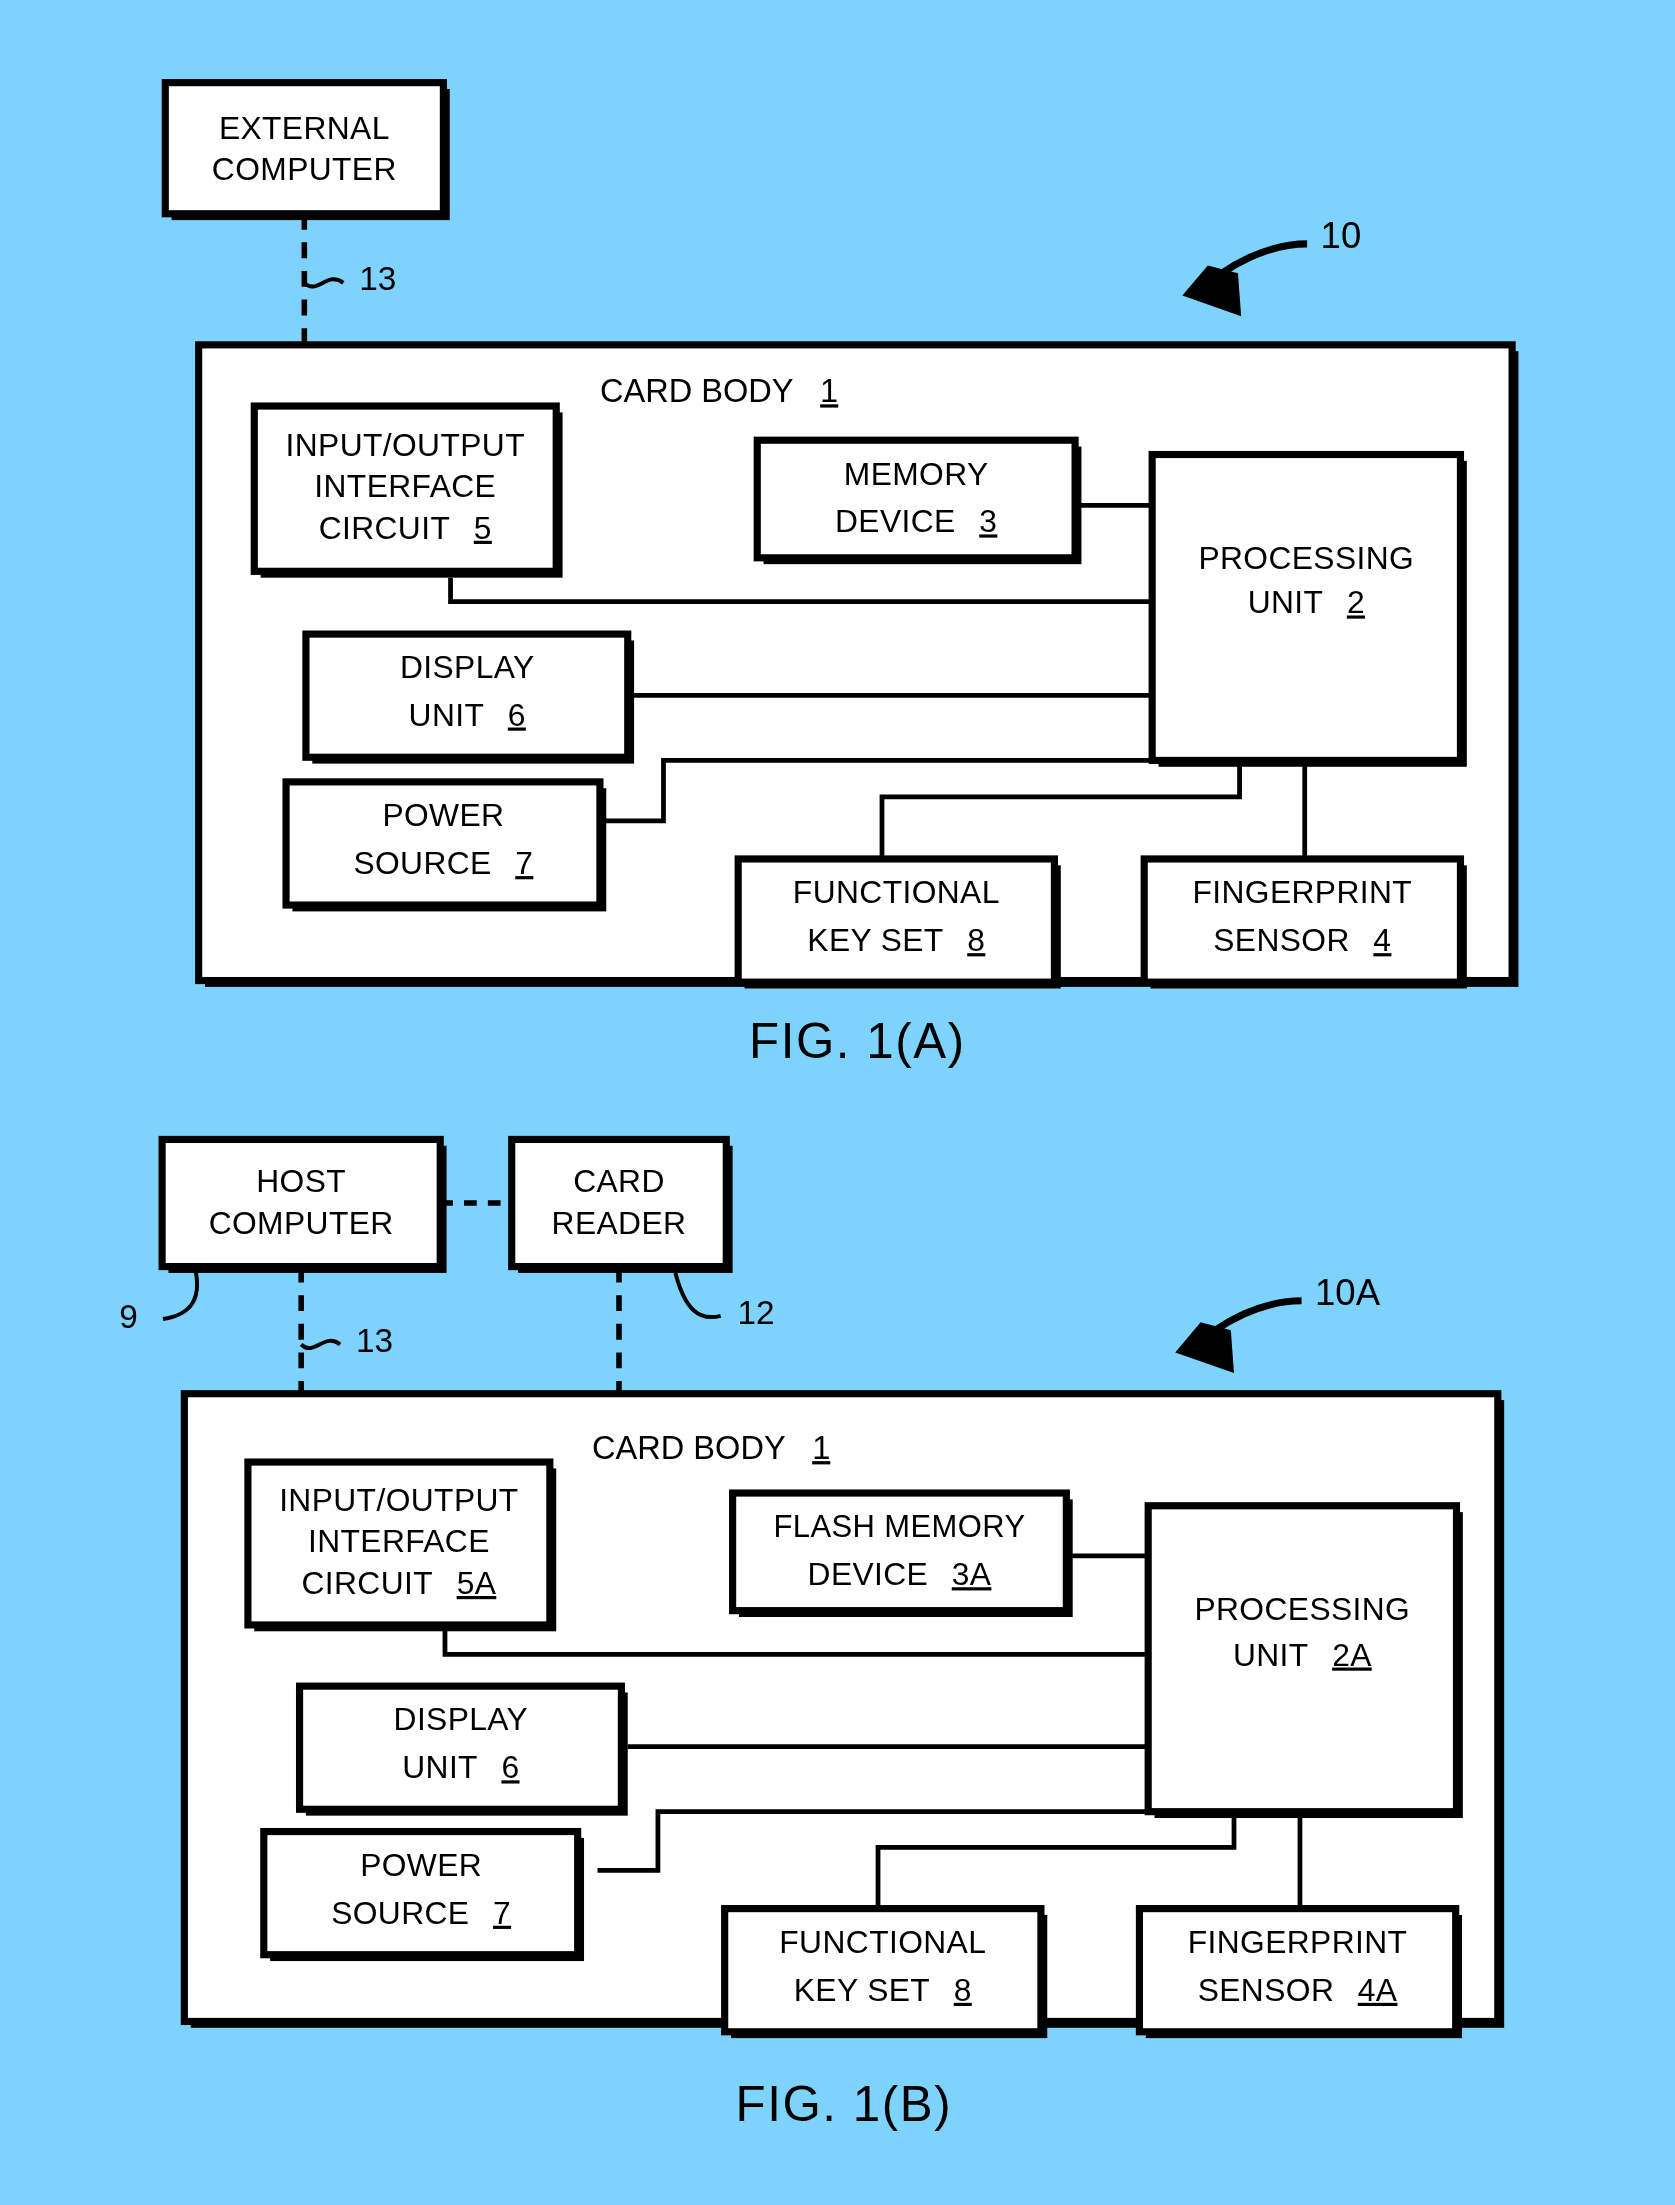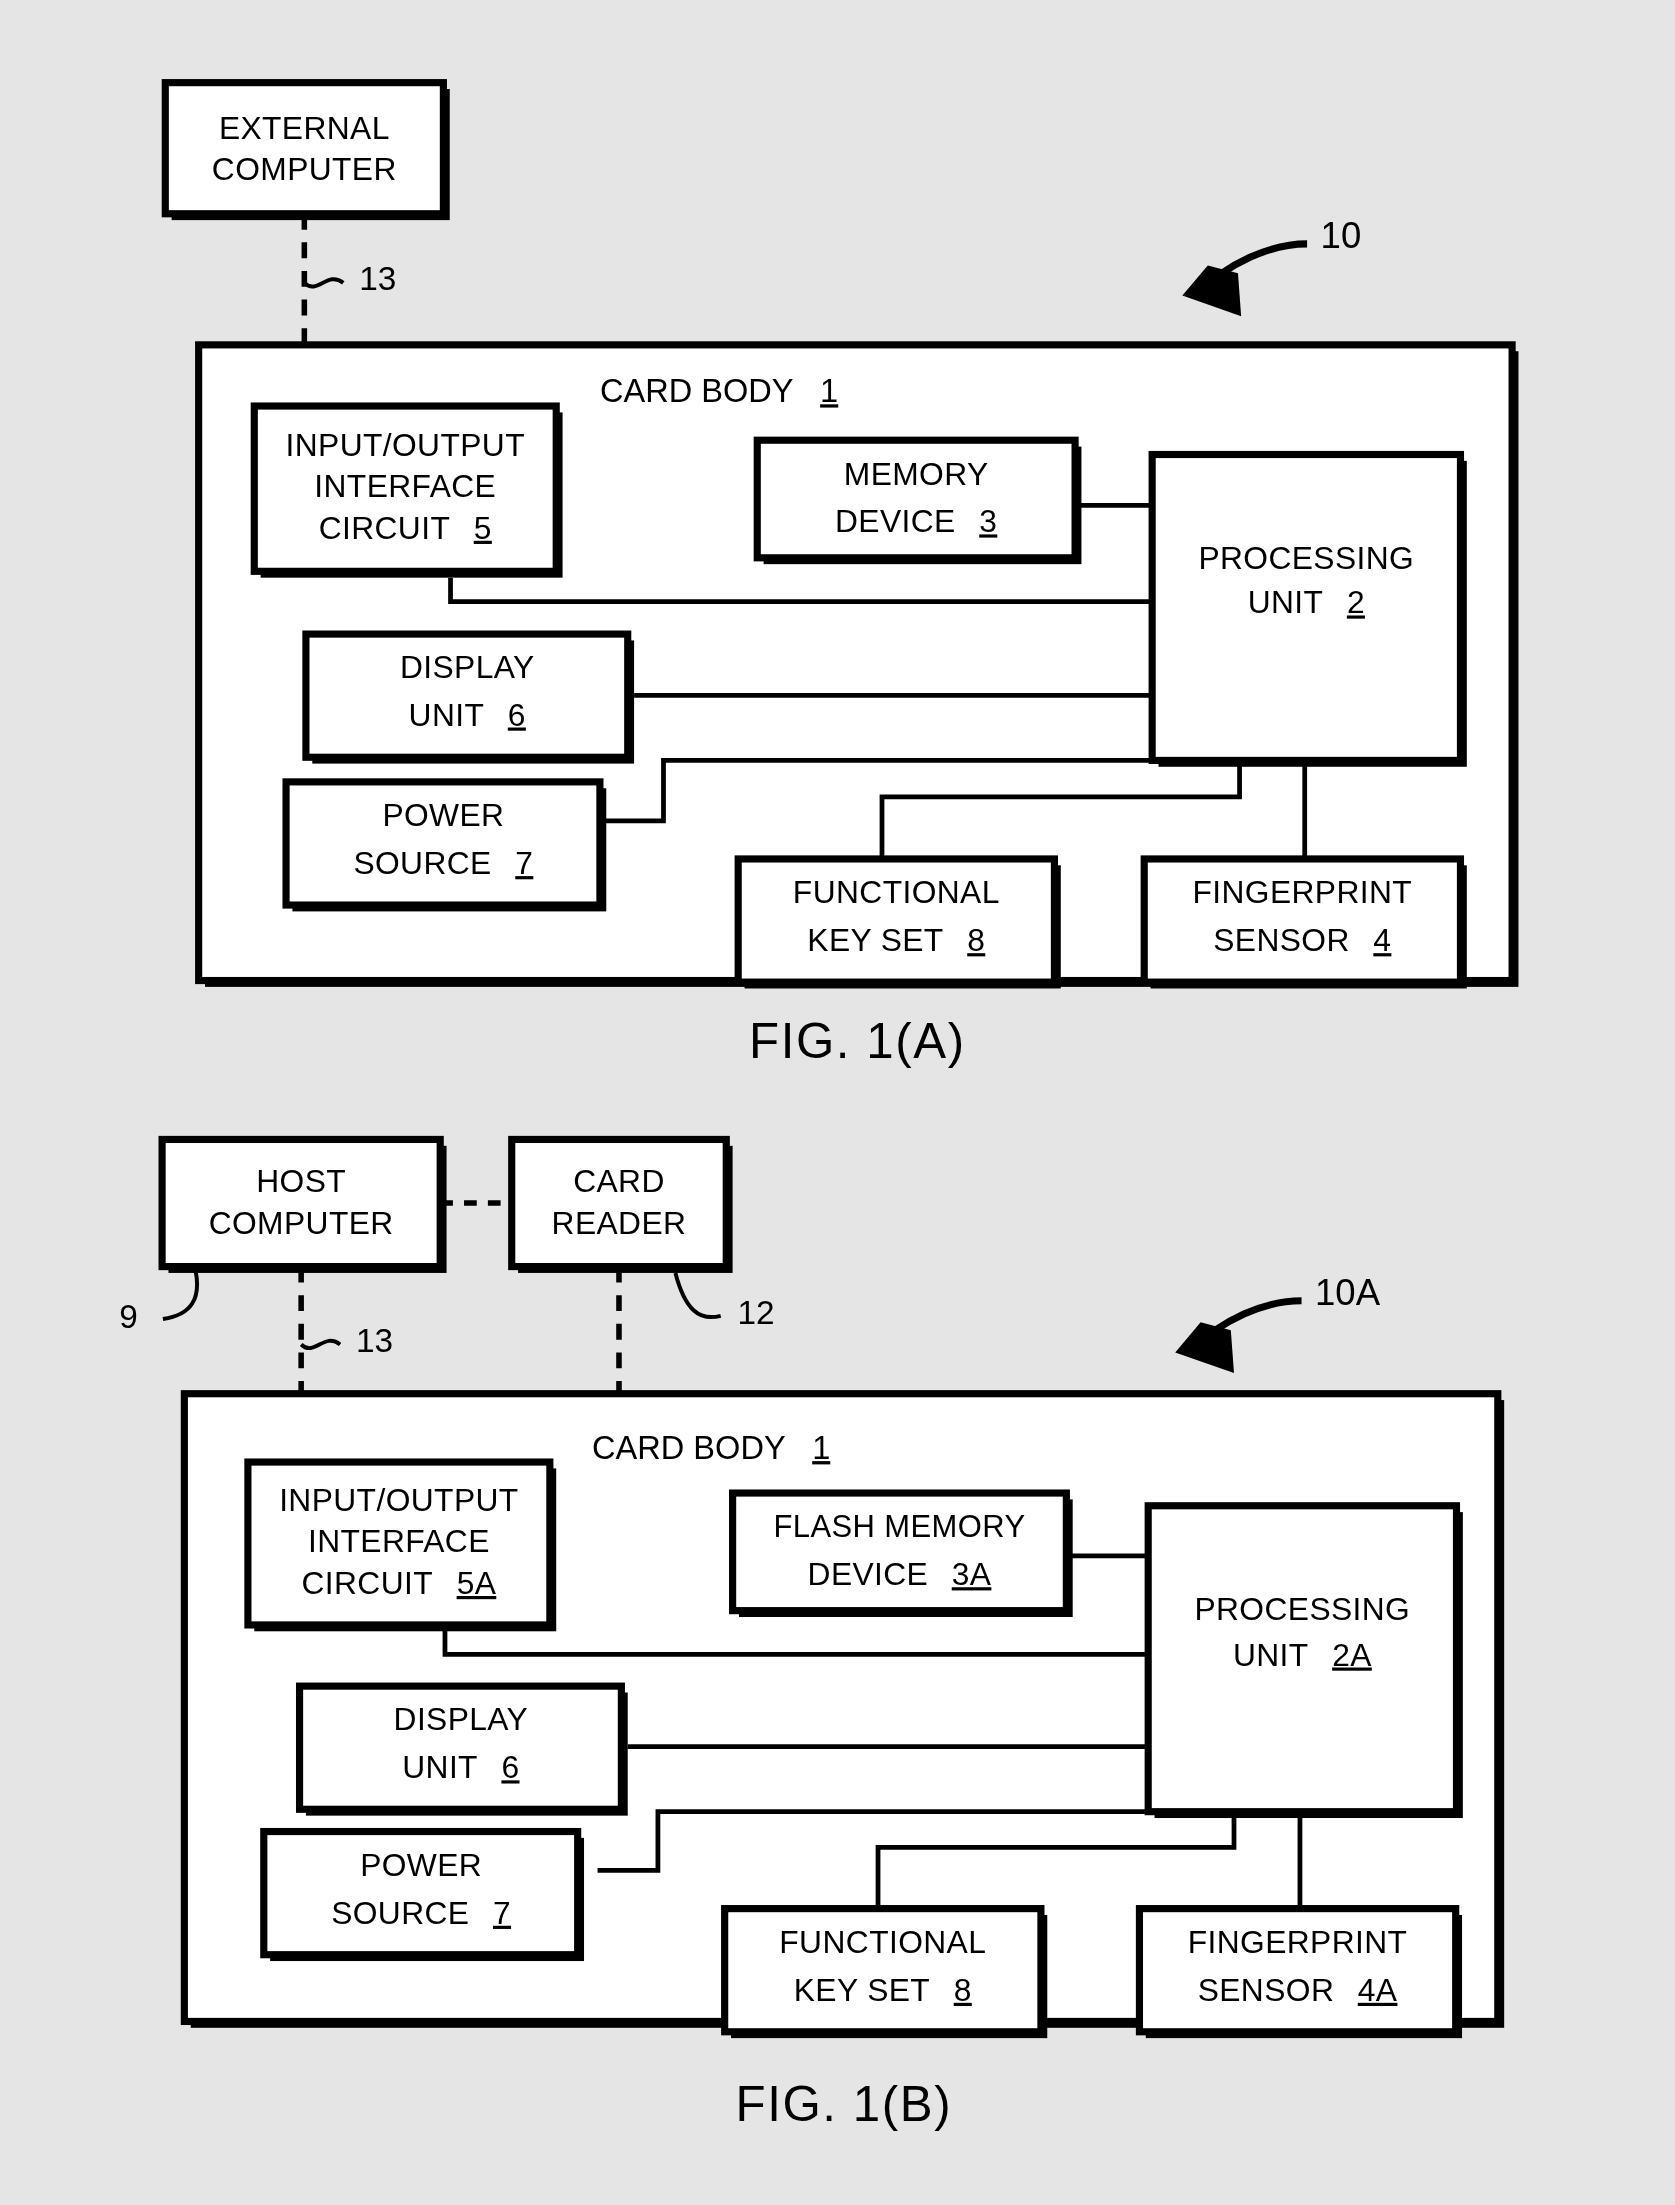--- a/index.html
+++ b/index.html
@@ -1,18 +1,18 @@
 <!DOCTYPE html>
 <html style="font-size:12.7px"><head>
 <meta charset="utf-8">
 <style>
   html,body{margin:0;padding:0;background:#ffffff;}
   body{width:1675px;height:2205px;overflow:hidden;
        font-family:"Liberation Sans","DejaVu Sans",sans-serif;}
-  #sheet{position:relative;width:1675px;height:2205px;background:#e5e5e5;}
+  #sheet{position:relative;width:1675px;height:2205px;background:#7dd3fc;}
   svg{display:block;}
   .blkheavy{fill:#ffffff;stroke:#000000;stroke-width:9;}
   .shadow{fill:#000000;stroke:none;}
   .wire{fill:none;stroke:#000000;stroke-width:6;}
   .wirethin{fill:none;stroke:#000000;stroke-width:5;}
   .dash{fill:none;stroke:#000000;stroke-width:7;stroke-dasharray:20 16;}
   .lbl{font-family:"Liberation Sans","DejaVu Sans",sans-serif;
        font-size:40px;fill:#000;text-anchor:middle;dominant-baseline:middle;
        letter-spacing:0.5px;}
   .lbl.tight{font-size:39px;}

